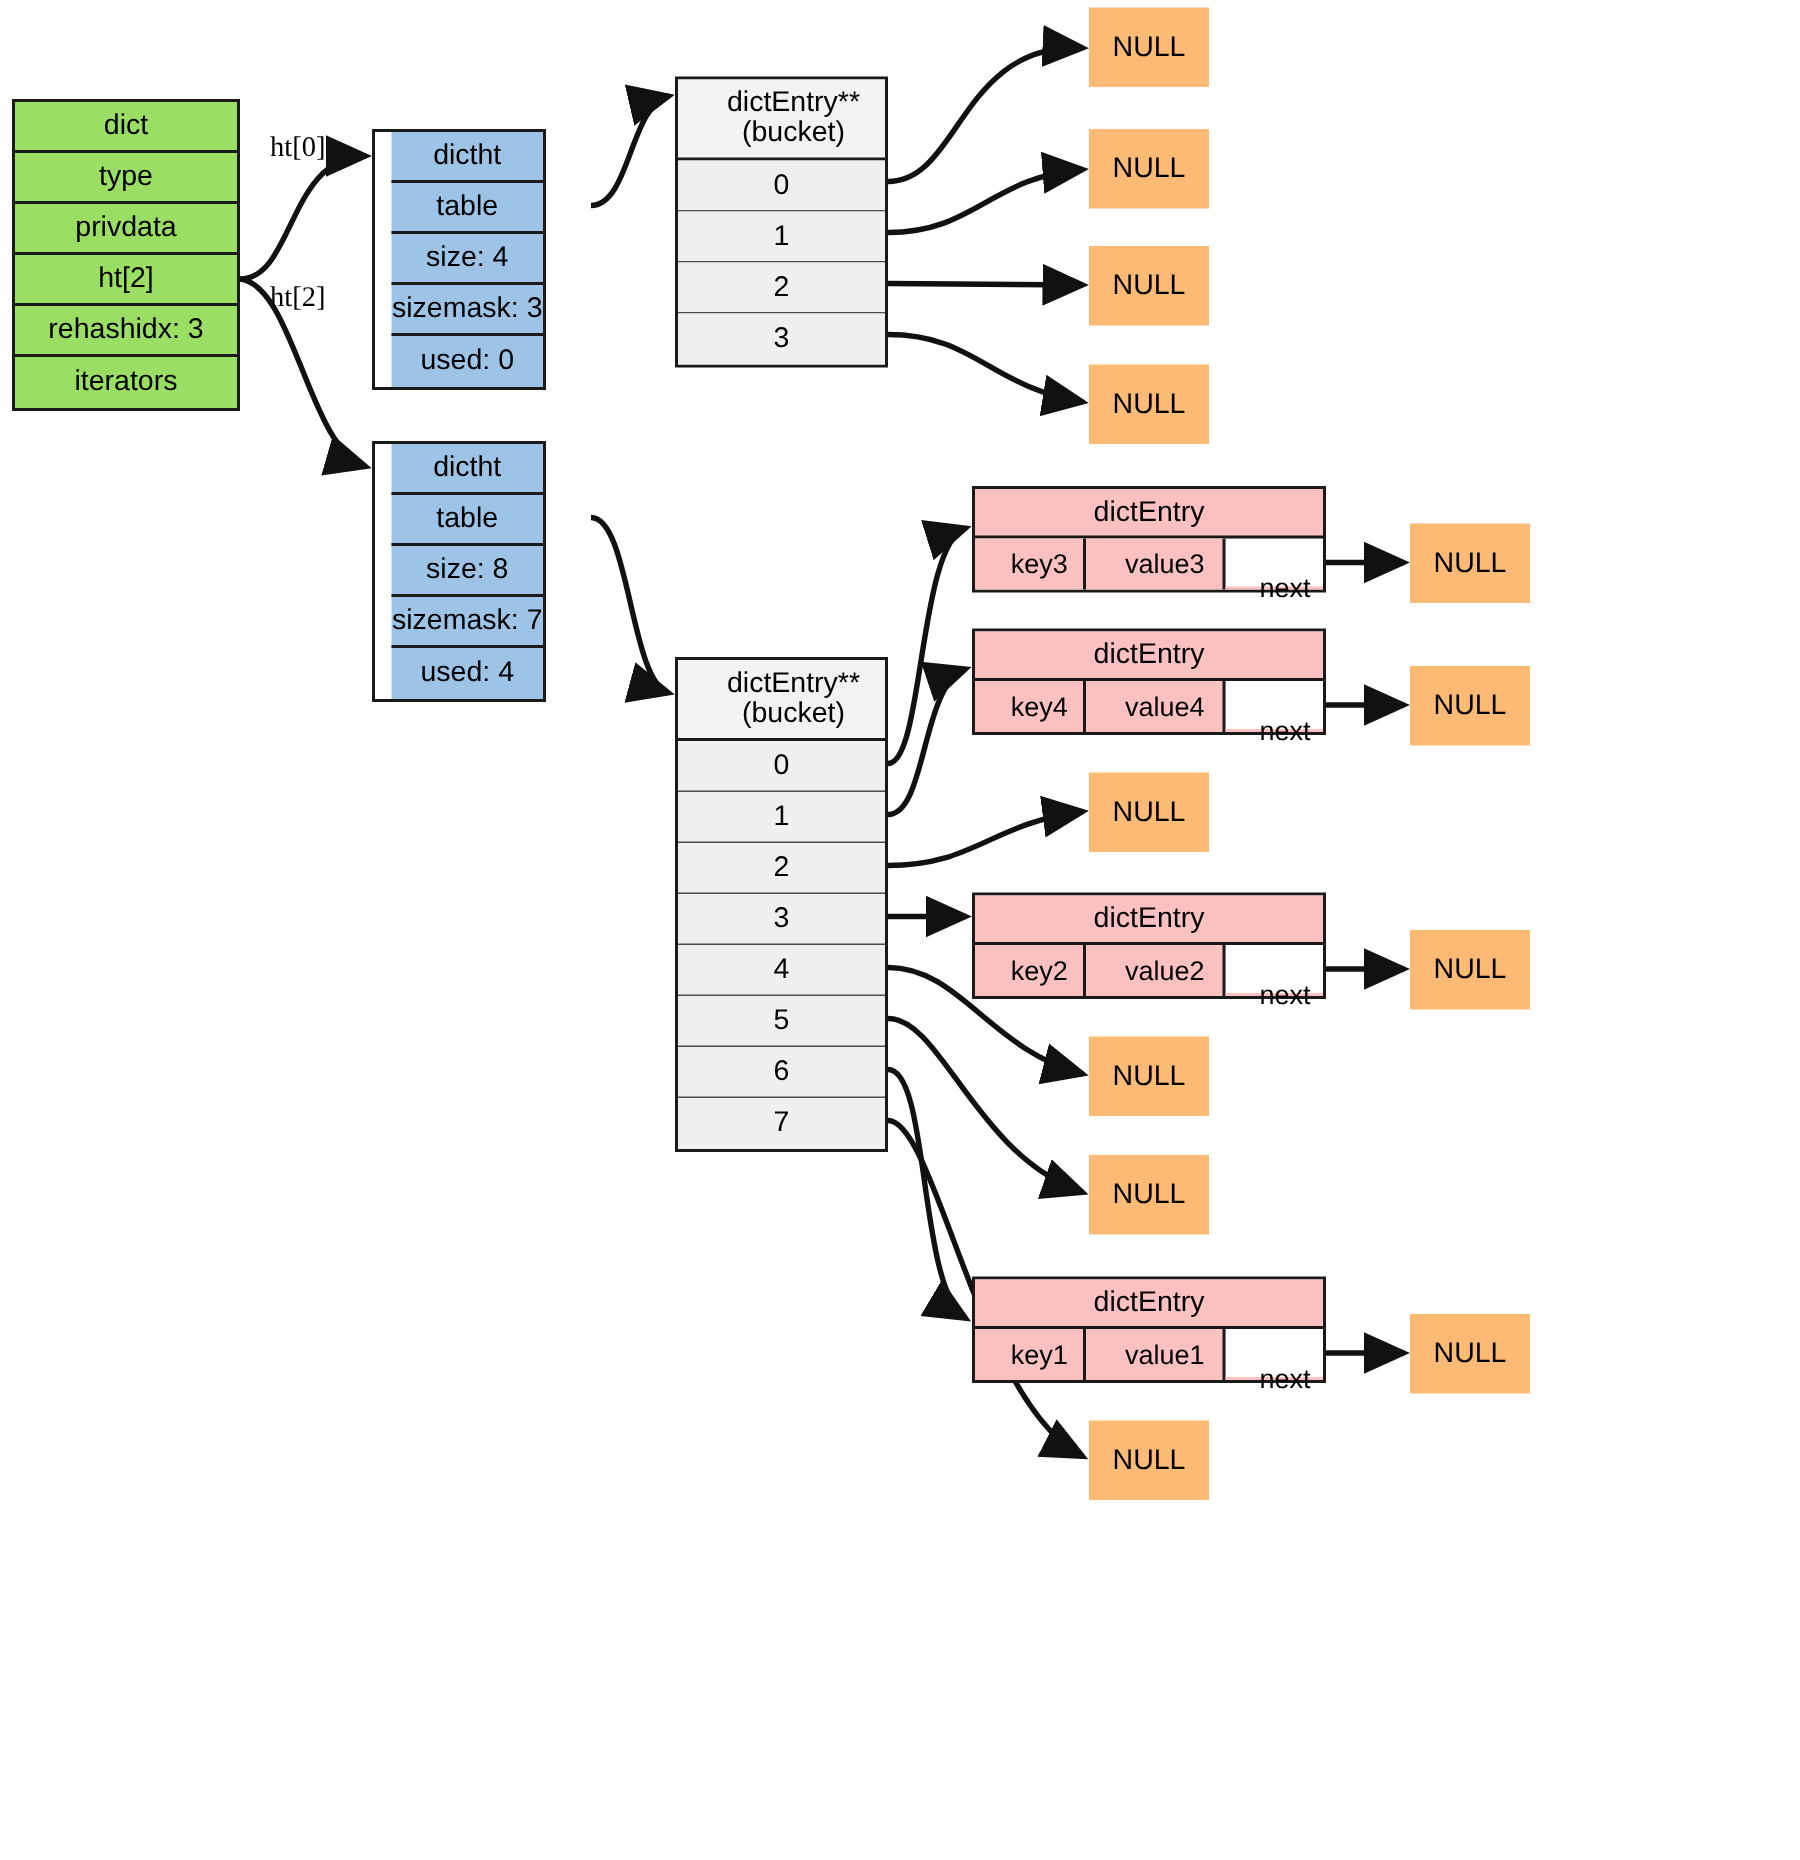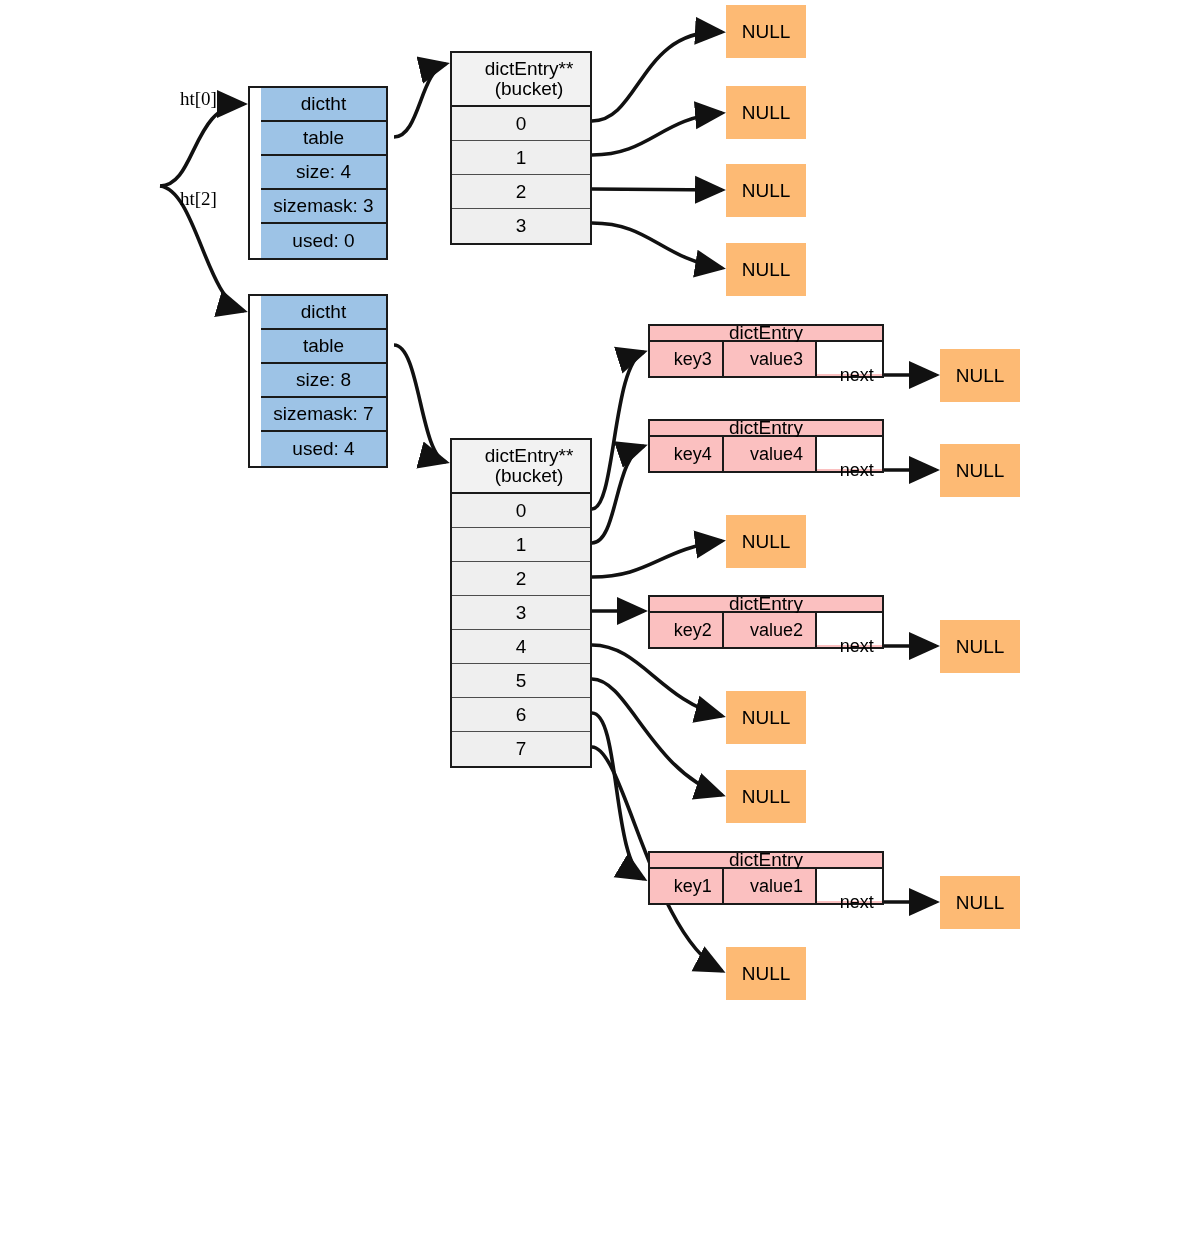--- a/index.html
+++ b/index.html
@@ -12,37 +12,37 @@
   .box{position:absolute;box-sizing:border-box;border:2px solid #1a1a1a;}
   .cell{box-sizing:border-box;display:flex;align-items:center;justify-content:center;
         text-align:center;font-size:19px;line-height:1.05;white-space:pre-line;}
 
   
   .dict{left:8px;top:66px;width:152px;}
   .dict .cell{height:34px;background:#9ade63;border-bottom:2px solid #1a1a1a;}
   .dict .cell:last-child{border-bottom:none;}
 
   
-  .dictht{width:140px;padding-left:11px;}
+  .dictht{width:116px;padding-left:11px;}
   .dictht .cell{height:34px;background:#9dc3e6;border-bottom:2px solid #1a1a1a;}
   .dictht .cell:last-child{border-bottom:none;}
   .ht0{left:248px;top:86px;}
   .ht1{left:248px;top:294px;}
 
   
   .bucket{width:142px;background:#f2f2f2;}
   .bucket .head{height:54px;background:#f2f2f2;border-bottom:2px solid #1a1a1a;font-size:19px;padding-left:16px;}
   .bucket .slot{height:34px;background:#efefef;border-bottom:1.5px solid #4d4d4d;font-size:19px;}
   .bucket .slot:last-child{border-bottom:none;}
   .bucket0{left:450px;top:51px;}
   .bucket1{left:450px;top:438px;}
 
   
   .entry{width:236px;}
-  .entry .title{height:16px;background:#fbc0c0;border-bottom:2px solid #1a1a1a;font-size:19px;}
+  .entry .title{height:33px;background:#fbc0c0;border-bottom:2px solid #1a1a1a;font-size:19px;}
   .entry .row{display:flex;height:34px;}
   .entry .row > div{background:#fbc0c0;border-right:2px solid #1a1a1a;
                     display:flex;align-items:center;justify-content:center;font-size:18px;padding-left:14px;}
   .entry .row > div:last-child{border-right:none;margin-top:32px;}
   .entry .f-key{width:74px;}
   .entry .f-val{width:100px;}
   .entry .f-next{width:65px;}
 
   
   .nullbox{position:absolute;width:80px;height:53px;background:#fdba74;border:none;
@@ -96,20 +96,28 @@
 
       <path d="M592,747 C624,747 652,935 722,971"></path>
 
       <path d="M884,375 L936,375"></path>
       <path d="M884,470 L936,470"></path>
       <path d="M884,646 L936,646"></path>
       <path d="M884,902 L936,902"></path>
     </g>
   </svg>
 
+  <div class="box dict">
+    <div class="cell">dict</div>
+    <div class="cell">type</div>
+    <div class="cell">privdata</div>
+    <div class="cell">ht[2]</div>
+    <div class="cell">rehashidx: 3</div>
+    <div class="cell">iterators</div>
+  </div>
 
   <div class="elabel" style="left:180px;top:88px;">ht[0]</div>
   <div class="elabel" style="left:180px;top:188px;">ht[2]</div>
 
   <div class="box dictht ht0">
     <div class="cell">dictht</div>
     <div class="cell">table</div>
     <div class="cell">size: 4</div>
     <div class="cell">sizemask: 3</div>
     <div class="cell">used: 0</div>

